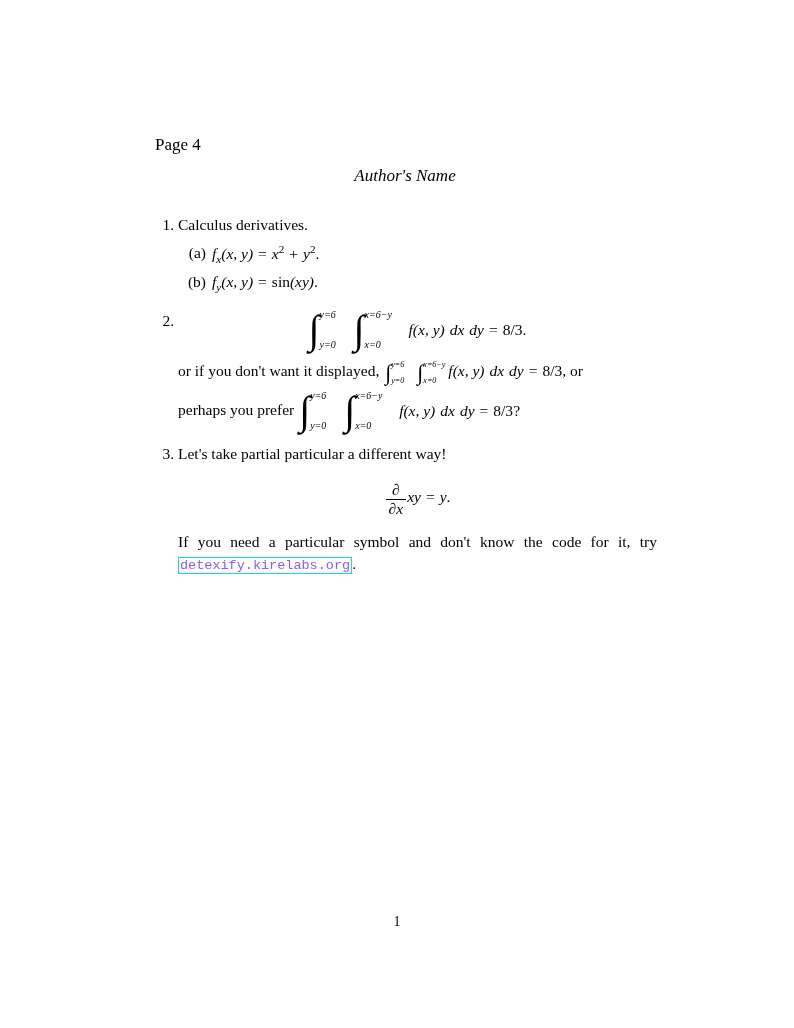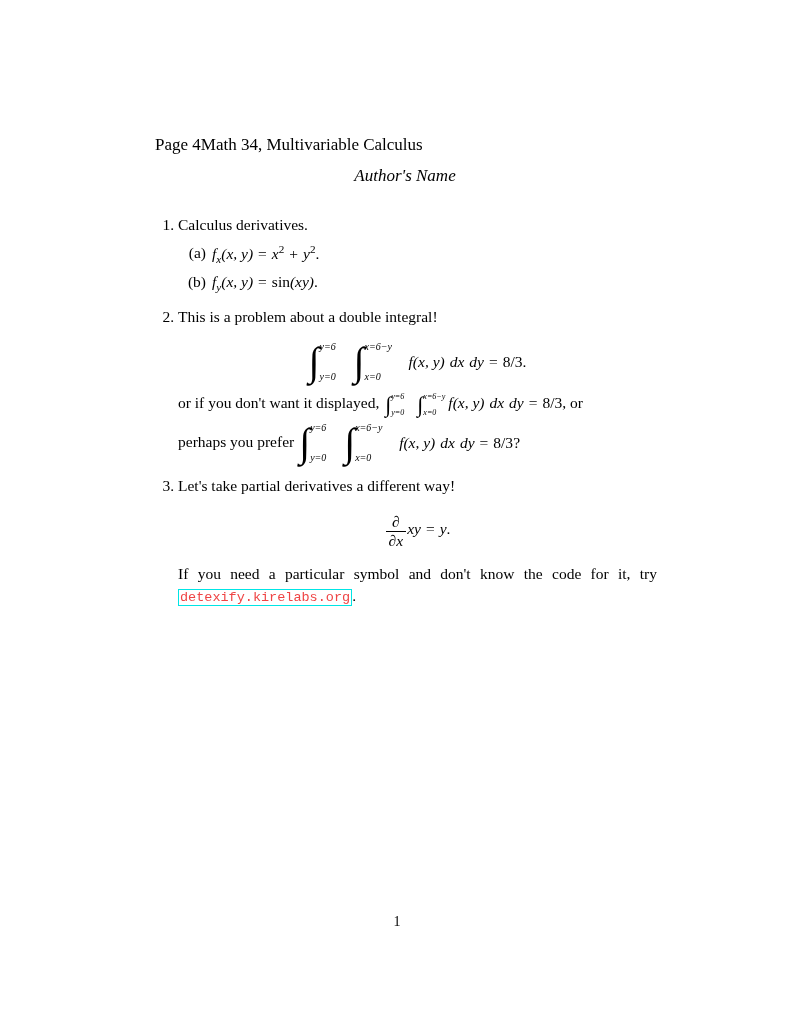--- a/index.html
+++ b/index.html
@@ -203,21 +203,21 @@
   sup.exp { font-size: 0.72em; vertical-align: super; font-style: normal; }
   sub.sb  { font-size: 0.72em; vertical-align: sub; font-style: italic; }
   .sp { display: inline-block; width: 5px; }
 
   
   .link {
     font-family: "Liberation Mono", "DejaVu Sans Mono", monospace;
     font-size: 13.5px;
     border: 1px solid #00e5e5;
     padding: 0px 1px;
-    color: #ef4444;
+    color: #8b5cf6;
     text-decoration: none;
     white-space: nowrap;
   }
 
   
   .footer {
     position: absolute;
     left: 0;
     top: 914px;
     width: 794px;
@@ -225,21 +225,20 @@
     font-size: 14px;
   }
 </style>
 </head>
 <body>
 
 <div class="page">
 
   <div class="header-row">
     <span>Page 4</span>
-    <span>Math 34, Multivariable Calculus</span>
   </div>
   <div class="header-center">Author's Name</div>
 
   <div class="content">
 
     <ol class="enum">
 
       <li>
         <span class="marker">1.</span>
         <span>Calculus derivatives.</span>
@@ -251,37 +250,36 @@
           </li>
           <li>
             <span class="submarker">(b)</span>
             <span class="math"><span>f</span><sub class="sb">y</sub><span>(x, y)</span><span class="sp"></span><span class="up">=</span><span class="sp"></span><span class="up">sin</span><span>(xy)</span><span class="up">.</span></span>
           </li>
         </ol>
       </li>
 
       <li style="margin-top:10px;">
         <span class="marker">2.</span>
-        <span>This is a problem about a double integral!</span>
 
         
         <div class="display">
           <span class="display-eq math"><span class="bigint"><span class="sign">∫</span><span class="lims"><span class="lim-up">y=6</span><span class="lim-dn">y=0</span></span></span><span class="bigint"><span class="sign">∫</span><span class="lims"><span class="lim-up">x=6−y</span><span class="lim-dn">x=0</span></span></span><span class="integrand"><span>f(x, y)</span><span class="sp"></span><span>dx</span><span class="sp"></span><span>dy</span><span class="sp"></span><span class="up">=</span><span class="sp"></span><span class="up">8/3</span><span class="up">.</span></span></span>
         </div>
 
         
         <div class="para"><span>or if you don't want it displayed,</span><span class="sp"></span><span class="math"><span class="smallint"><span class="sign">∫</span><span class="lims"><span class="lim-up">y=6</span><span class="lim-dn">y=0</span></span></span><span class="smallint"><span class="sign">∫</span><span class="lims"><span class="lim-up">x=6−y</span><span class="lim-dn">x=0</span></span></span><span>f(x, y)</span><span class="sp"></span><span>dx</span><span class="sp"></span><span>dy</span><span class="sp"></span><span class="up">=</span><span class="sp"></span><span class="up">8/3</span></span><span>, or</span></div>
 
         
         <div class="para tight"><span>perhaps you prefer</span><span class="sp"></span><span class="math"><span class="bigint"><span class="sign">∫</span><span class="lims"><span class="lim-up">y=6</span><span class="lim-dn">y=0</span></span></span><span class="bigint"><span class="sign">∫</span><span class="lims"><span class="lim-up">x=6−y</span><span class="lim-dn">x=0</span></span></span><span class="integrand"><span>f(x, y)</span><span class="sp"></span><span>dx</span><span class="sp"></span><span>dy</span><span class="sp"></span><span class="up">=</span><span class="sp"></span><span class="up">8/3</span><span class="up">?</span></span></span></div>
       </li>
 
       <li style="margin-top:12px;">
         <span class="marker">3.</span>
-        <span>Let's take partial derivatives a different way!</span>
+        <span>Let's take partial particular a different way!</span>
 
         <div class="display" style="margin-top:16px;margin-bottom:14px;">
           <span class="display-eq math"><span class="frac"><span class="num">∂</span><span class="den">∂x</span></span><span>xy</span><span class="sp"></span><span class="up">=</span><span class="sp"></span><span>y</span><span class="up">.</span></span>
         </div>
 
         <div class="para"><span>If you need a particular symbol and don't know the code for it, try</span> <a class="link" href="#">detexify.kirelabs.org</a><span>.</span></div>
       </li>
 
     </ol>
   </div>

